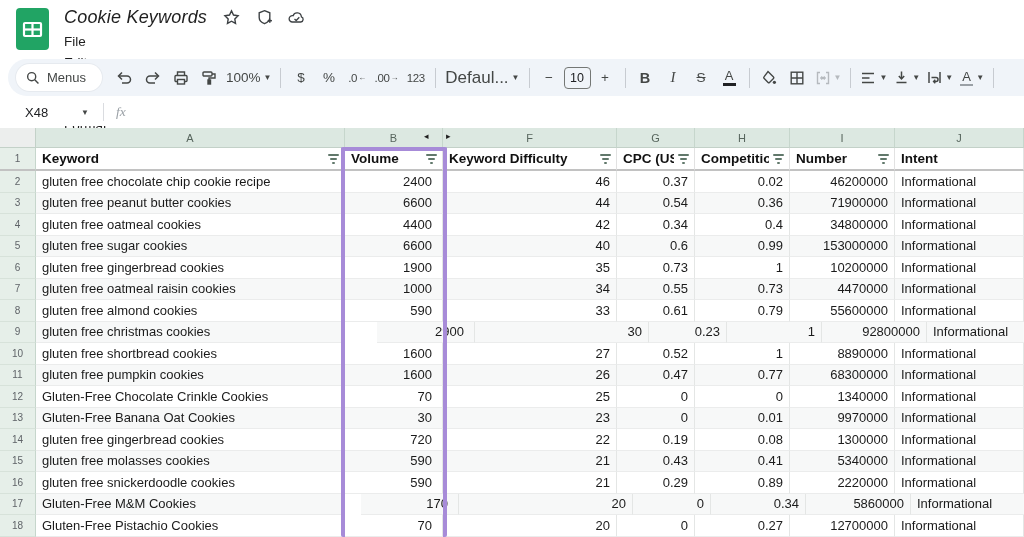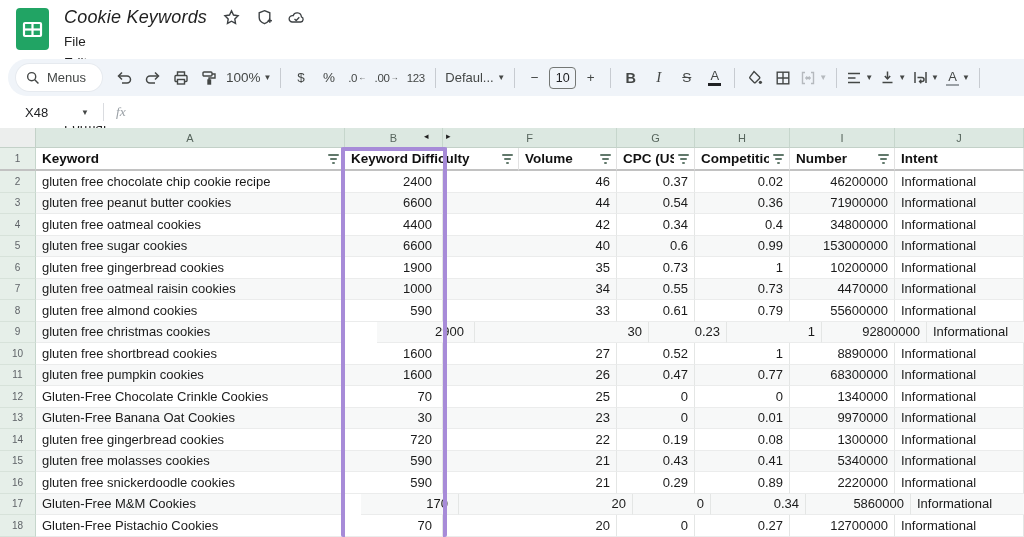--- a/index.html
+++ b/index.html
@@ -163,21 +163,21 @@
       <span>.0</span>
         <span class="dec-arrow">←</span>
     </div>
     <div class="tbtn small-txt">
       <span>.00</span>
         <span class="dec-arrow">→</span>
     </div>
     <div class="tbtn small-txt">123</div>
     <div class="tdiv"></div>
     <div class="tbtn" style="min-width:66px;justify-content:space-between;">
-      <span style="font-size:13px;">Defaul...</span>
+      <span style="font-size:17px;">Defaul...</span>
       <span class="caret">▼</span>
     </div>
     <div class="tdiv"></div>
     <div class="tbtn">−</div>
     <div class="fsize-box">10</div>
     <div class="tbtn">+</div>
     <div class="tdiv"></div>
     <div class="tbtn bold-b">B</div>
     <div class="tbtn ital-i">I</div>
     <div class="tbtn strike-s">S</div>
@@ -270,30 +270,30 @@
       <div class="srow h1">
         <div class="rowhdr" style="border-bottom: 2px solid rgb(194, 194, 194);">1</div>
         <div class="hcell" style="width: 309px; flex: 0 0 309px;">
           <span class="lbl">Keyword</span>
           <span class="funnel">
             <i></i>
             <i></i>
             <i></i>
           </span>
         </div>
+        <div class="hcell" style="width: 98px; flex: 0 0 98px;">
+          <span class="lbl">Volume</span>
+          <span class="funnel">
+            <i></i>
+            <i></i>
+            <i></i>
+          </span>
+        </div>
         <div class="hcell" style="width: 174px; flex: 0 0 174px;">
           <span class="lbl">Keyword Difficulty</span>
-          <span class="funnel">
-            <i></i>
-            <i></i>
-            <i></i>
-          </span>
-        </div>
-        <div class="hcell" style="width: 98px; flex: 0 0 98px;">
-          <span class="lbl">Volume</span>
           <span class="funnel">
             <i></i>
             <i></i>
             <i></i>
           </span>
         </div>
         <div class="hcell" style="width: 78px; flex: 0 0 78px;">
           <span class="lbl">CPC (USD)</span>
           <span class="funnel">
             <i></i>

